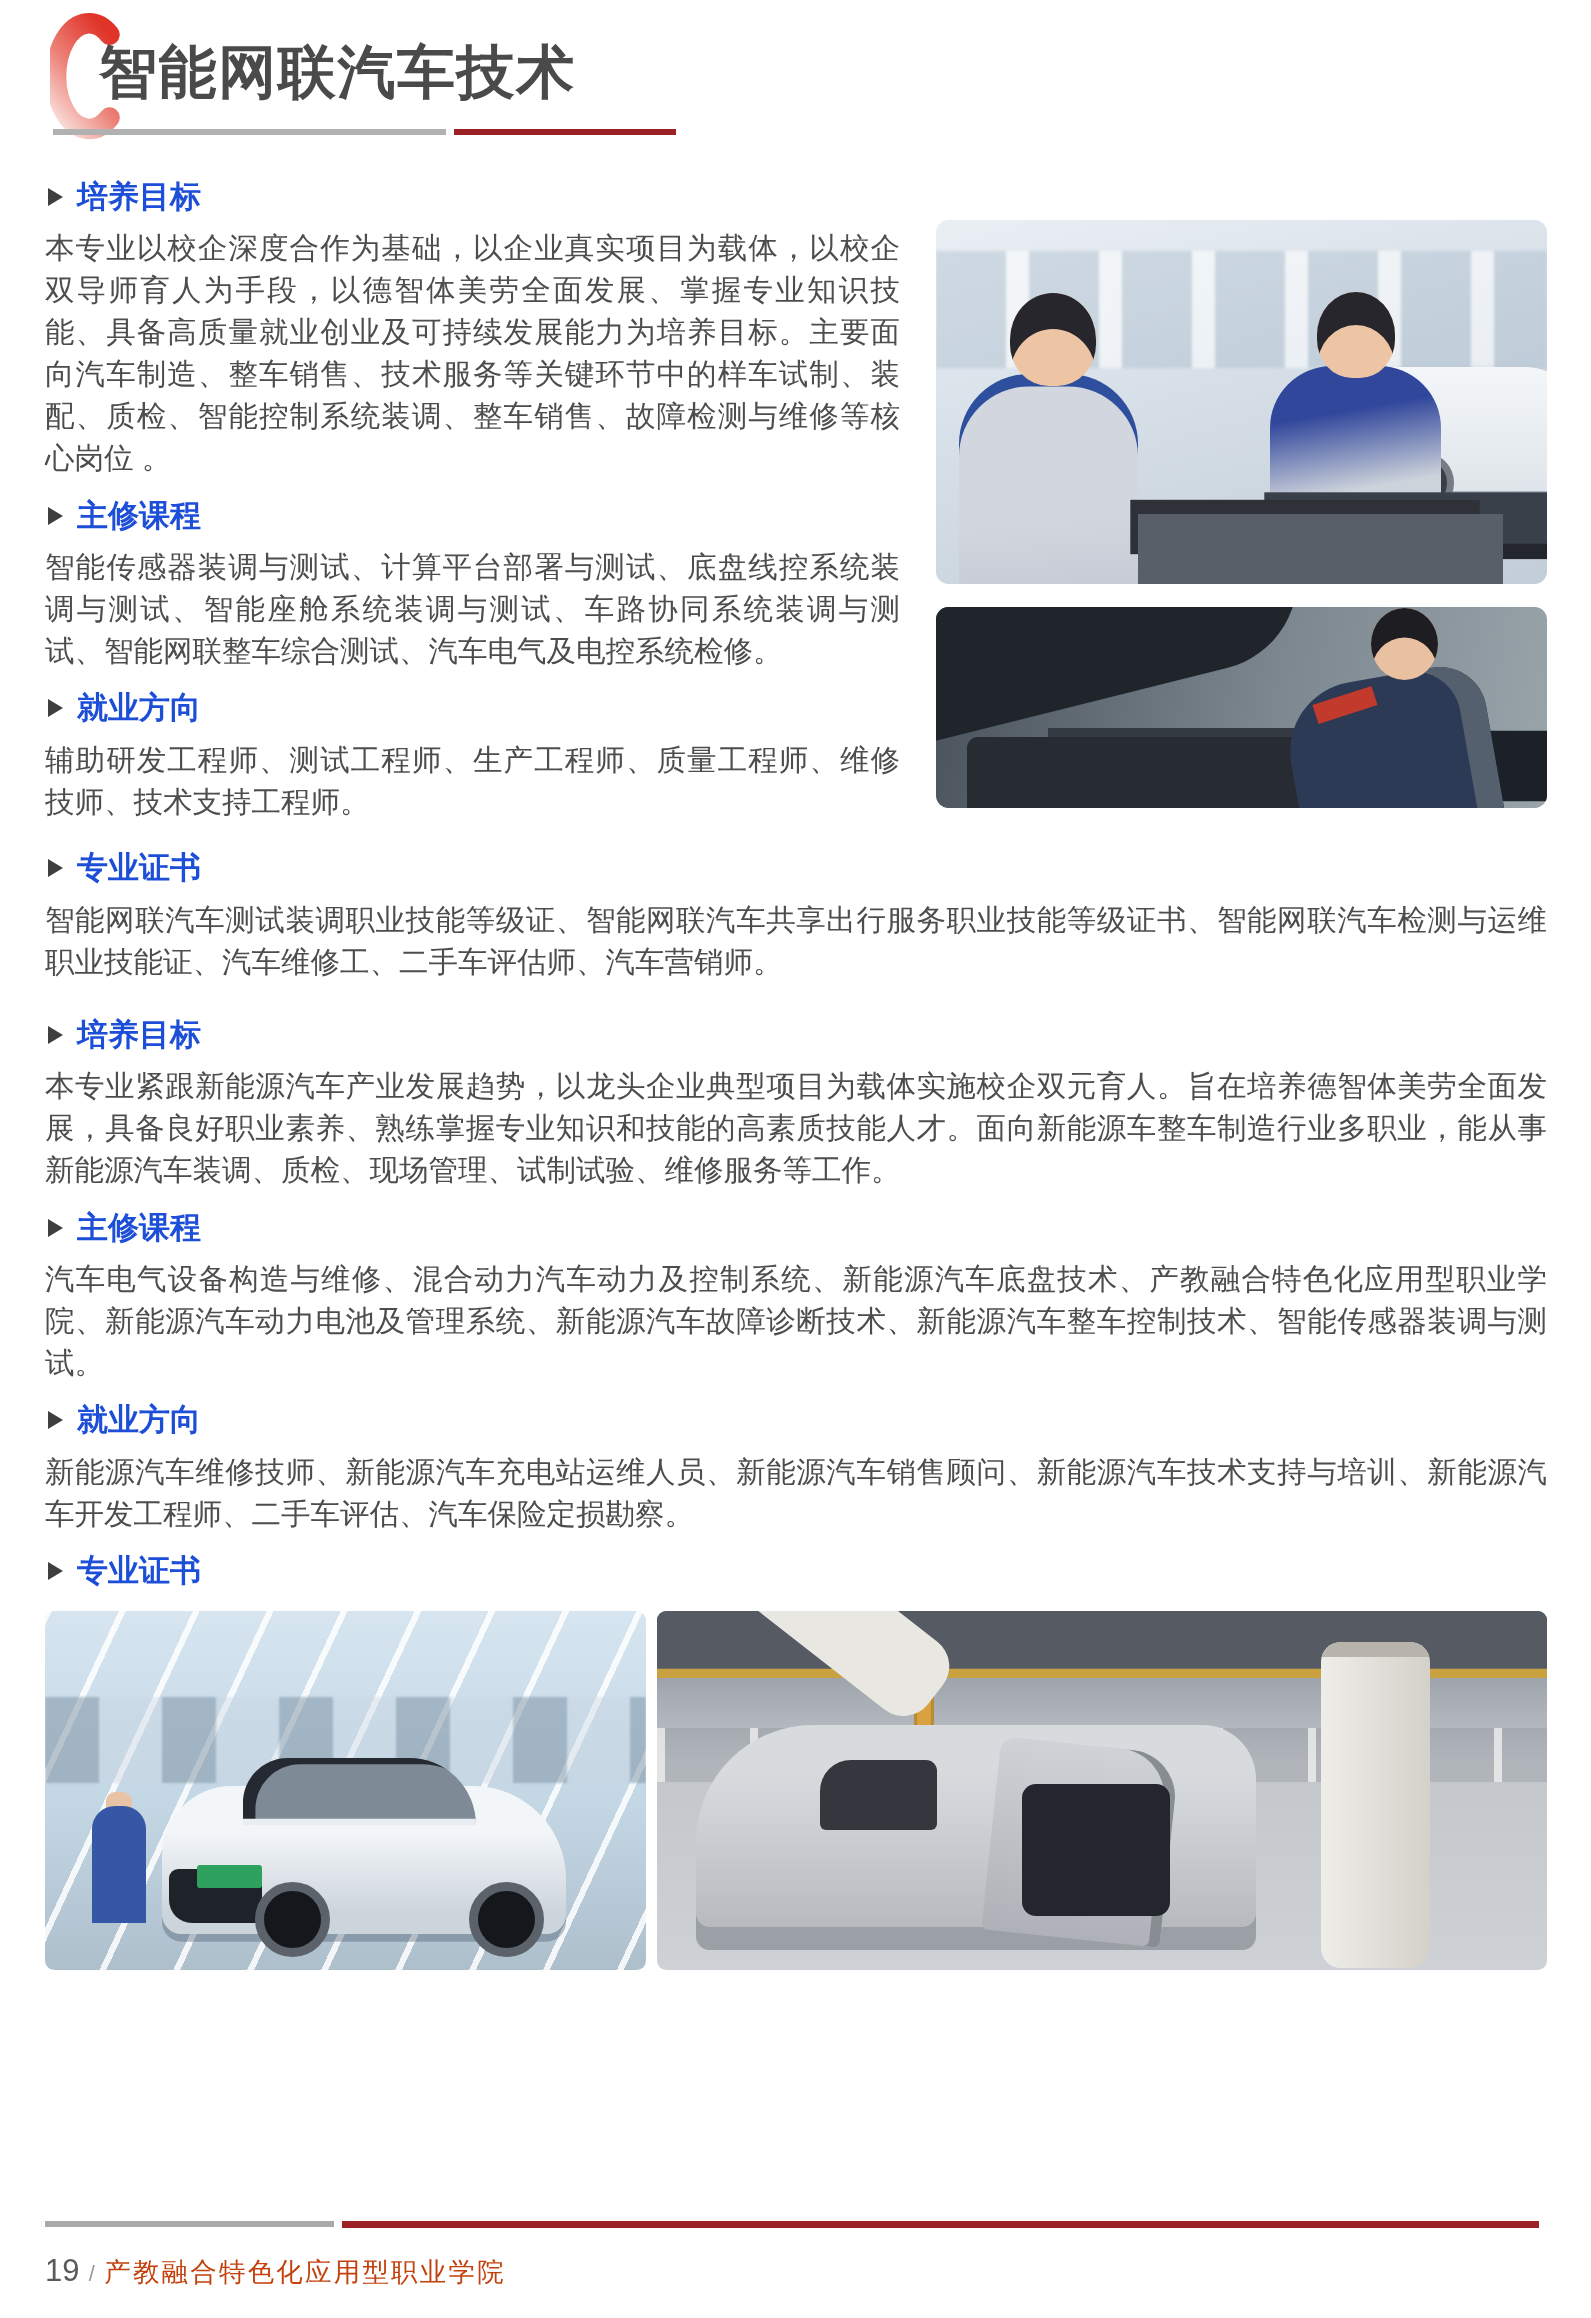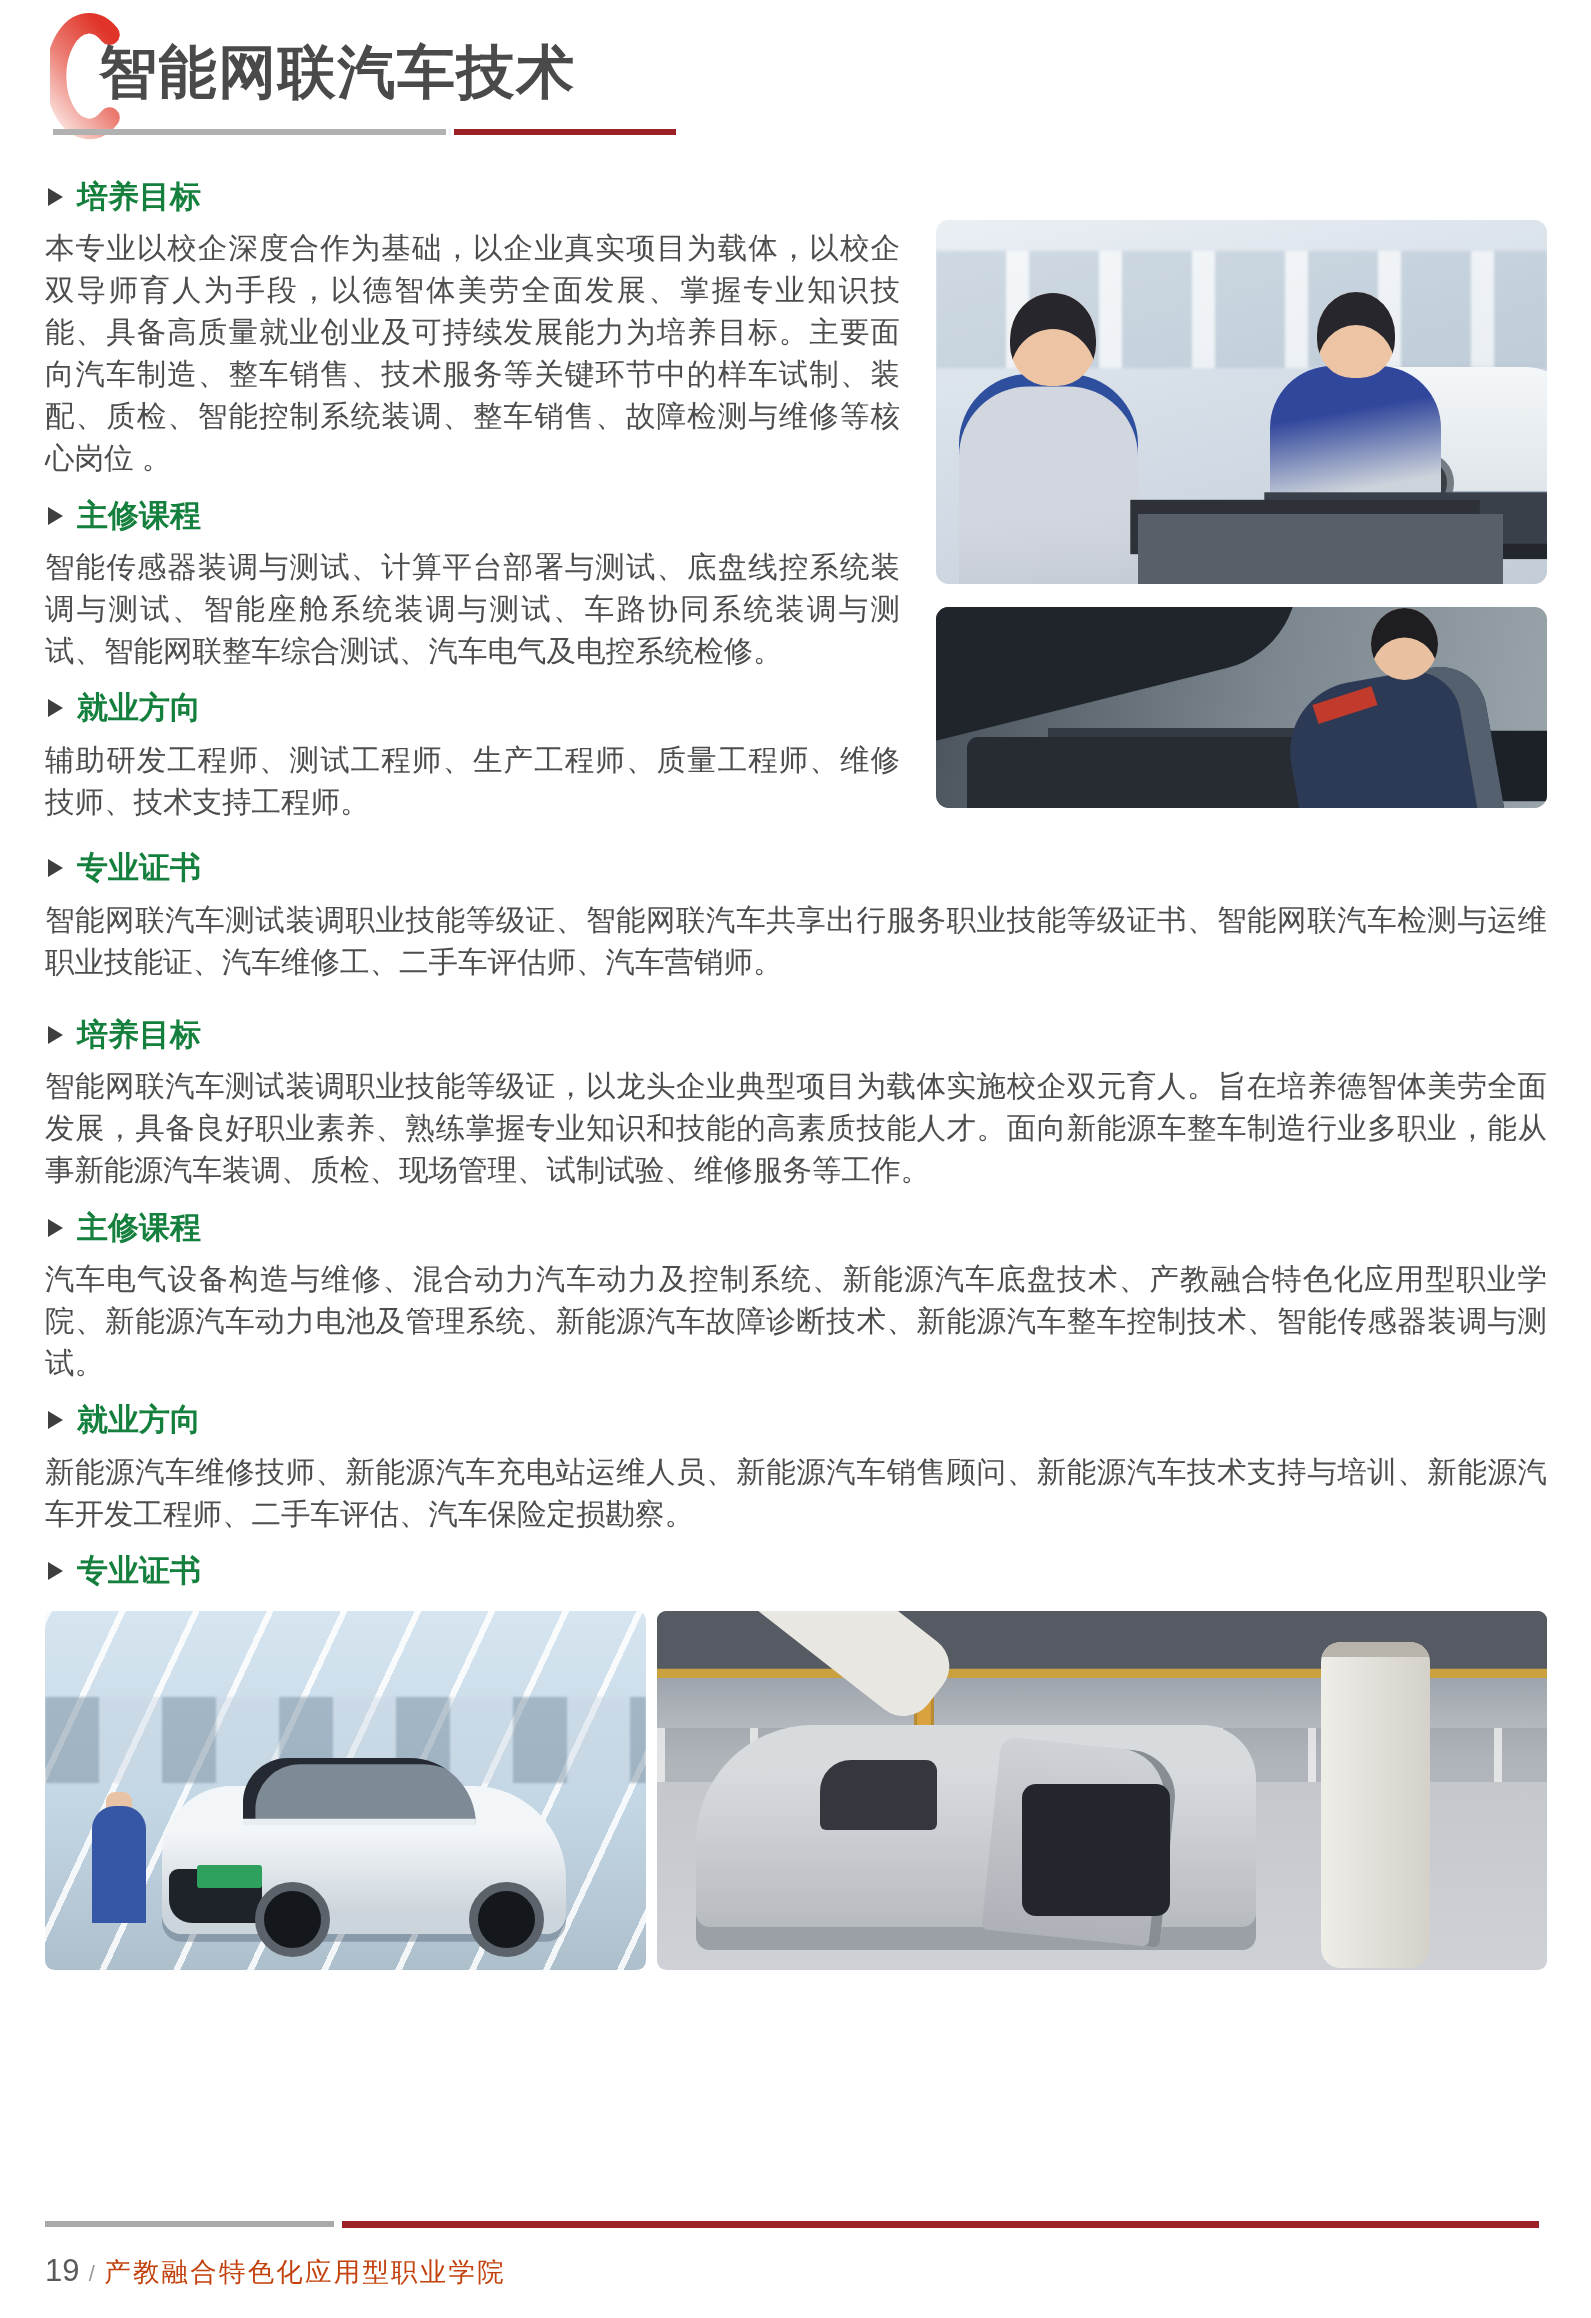--- a/index.html
+++ b/index.html
@@ -17,21 +17,21 @@
     position:absolute; left:54px; top:26.4px;
     font-size:58px; font-weight:bold; color:#4a4a4a; letter-spacing:1.6px;
     white-space:nowrap;
   }
   .sec-rule { position:absolute; left:7.8px; top:121px; display:flex; gap:7.8px; align-items:center; }
   .rule-gray { width:393px; height:6.2px; background:#b1b1b1; }
   .rule-red  { width:222px; height:6.2px; background:#9c2126; }
   
   .blk-heading {
     display:flex; align-items:center; gap:14px;
-    font-size:31px; font-weight:bold; color:#15803d;
+    font-size:31px; font-weight:bold; color:#1d4ed8;
     margin:15.5px 0 9.3px 0;
     text-align:right;
   }
   .blk:first-child .blk-heading { margin-top:0; }
   .tri {
     width:0; height:0;
     border-left:15.5px solid #3f3f3f;
     border-top:9.3px solid transparent;
     border-bottom:9.3px solid transparent;
     margin-left:3.1px;
@@ -190,21 +190,21 @@
     </div>
   </div>
 
   <div class="section-2">
 
     <div class="blk">
       <div class="blk-heading">
         <span class="tri"></span>
         <span>培养目标</span>
       </div>
-      <p class="blk-text">智能网联汽车测试装调职业技能等级证，以龙头企业典型项目为载体实施校企双元育人。旨在培养德智体美劳全面发展，具备良好职业素养、熟练掌握专业知识和技能的高素质技能人才。面向新能源车整车制造行业多职业，能从事新能源汽车装调、质检、现场管理、试制试验、维修服务等工作。</p>
+      <p class="blk-text">本专业紧跟新能源汽车产业发展趋势，以龙头企业典型项目为载体实施校企双元育人。旨在培养德智体美劳全面发展，具备良好职业素养、熟练掌握专业知识和技能的高素质技能人才。面向新能源车整车制造行业多职业，能从事新能源汽车装调、质检、现场管理、试制试验、维修服务等工作。</p>
     </div>
     <div class="blk">
       <div class="blk-heading">
         <span class="tri"></span>
         <span>主修课程</span>
       </div>
       <p class="blk-text">汽车电气设备构造与维修、混合动力汽车动力及控制系统、新能源汽车底盘技术、产教融合特色化应用型职业学院、新能源汽车动力电池及管理系统、新能源汽车故障诊断技术、新能源汽车整车控制技术、智能传感器装调与测试。</p>
     </div>
     <div class="blk">
       <div class="blk-heading">

